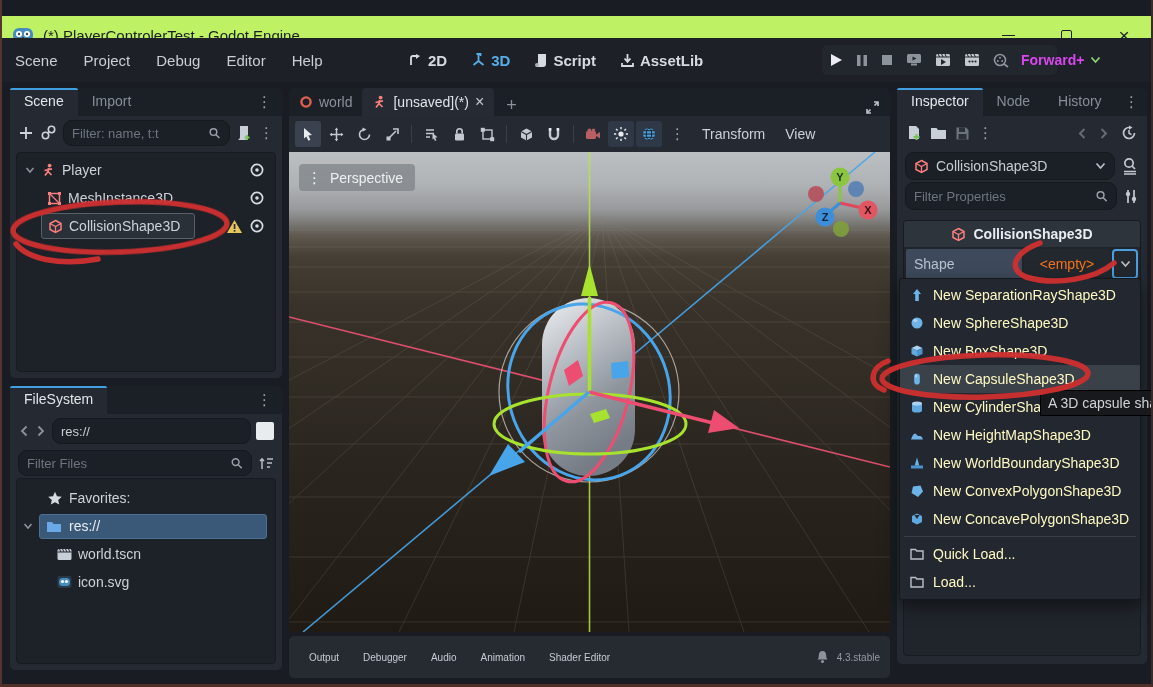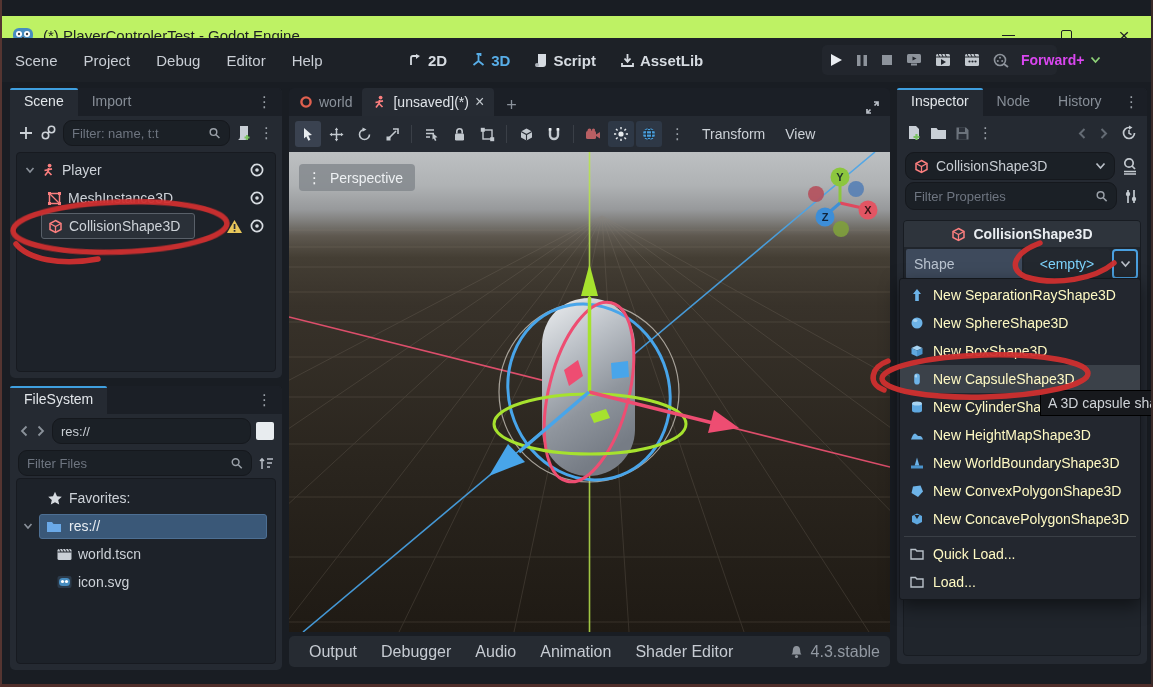--- a/index.html
+++ b/index.html
@@ -54,36 +54,36 @@
   .vp-toolbar { position:absolute; left:287px; top:116px; width:601px; height:36px; background:#252a32;
                 display:flex; align-items:center; gap:2px; padding:0 6px; color:#c3c9cf; }
   .tbtn { width:26px; height:26px; display:flex; align-items:center; justify-content:center; border-radius:3px; }
   .tbtn.active { background:#3a4250; }
   .tbtn.toggled { background:#2e3846; }
   .tsep { width:1px; height:18px; background:#3a3f47; margin:0 4px; }
   .tmenu { padding:0 9px; font-size:14px; color:#ccd1d7; }
   .viewport { position:absolute; left:287px; top:152px; width:601px; height:480px; overflow:hidden; background:#2b2620; }
   .persp { position:absolute; left:10px; top:12px; height:27px; background:rgba(128,133,139,.78); border-radius:4px;
            display:flex; align-items:center; gap:8px; padding:0 12px 0 8px; color:#eef0f3; font-size:14px; }
-  .bottombar { position:absolute; left:287px; top:636px; width:601px; height:31px; background:#262b32; border-radius:5px;
-               display:flex; align-items:center; padding:0 10px; gap:4px; color:#c6cbd2; font-size:16px; }
+  .bottombar { position:absolute; left:287px; top:636px; width:601px; height:42px; background:#262b32; border-radius:5px;
+               display:flex; align-items:center; padding:0 10px; gap:4px; color:#c6cbd2; font-size:10px; }
   .bbtab { padding:6px 10px; }
   .bb-right { margin-left:auto; display:flex; align-items:center; gap:8px; color:#9299a2; }
   
   .insp { left:895px; top:88px; width:250px; height:576px; }
   .insp-toolbar { display:flex; align-items:center; gap:8px; padding:0 10px; height:34px; color:#b9bfc7; }
   .insp-row { margin:2px 8px; display:flex; align-items:center; gap:6px; }
   .insp-content { position:absolute; left:6px; right:6px; top:132px; bottom:8px; background:#20252c;
                   border:1px solid #181c22; border-radius:4px; }
   .sec-header { height:26px; background:#2e343c; border-radius:3px 3px 0 0; display:flex; align-items:center;
                 justify-content:center; gap:7px; color:#e9edf1; font-weight:bold; font-size:14px; }
   .prop-row { display:flex; align-items:stretch; height:30px; margin-top:2px; gap:2px; padding:0 2px; }
   .prop-label { width:116px; background:#3e4a5c; color:#bac4d0; font-size:14px; display:flex; align-items:center;
                 padding-left:8px; border-radius:2px; }
-  .prop-value { flex:1; background:#23282f; color:#7dd3fc; font-size:14px; display:flex; align-items:center;
+  .prop-value { flex:1; background:#23282f; color:#f97316; font-size:14px; display:flex; align-items:center;
                 justify-content:center; border-radius:2px; }
   .prop-chev { width:26px; background:#23282f; border:2px solid #4aa0df; border-radius:4px; display:flex;
                align-items:center; justify-content:center; }
   .dropdown { position:absolute; left:897px; top:278px; width:242px; height:322px; background:#23272f;
               border:1px solid #14171c; border-radius:3px; box-shadow:0 6px 18px rgba(0,0,0,.5); padding-top:2px; }
   .dd-item { height:28px; display:flex; align-items:center; gap:9px; padding-left:10px; font-size:14px; color:#fef9c3; }
   .dd-item.hl { background:#3b4149; }
   .dd-sep { height:1px; background:#3a3f46; margin:3px 4px; }
   .tooltip { position:absolute; left:1038px; top:390px; width:115px; height:26px; background:#17191d;
              border:1px solid #000; color:#cfd3d8; font-size:14px; display:flex; align-items:center;

